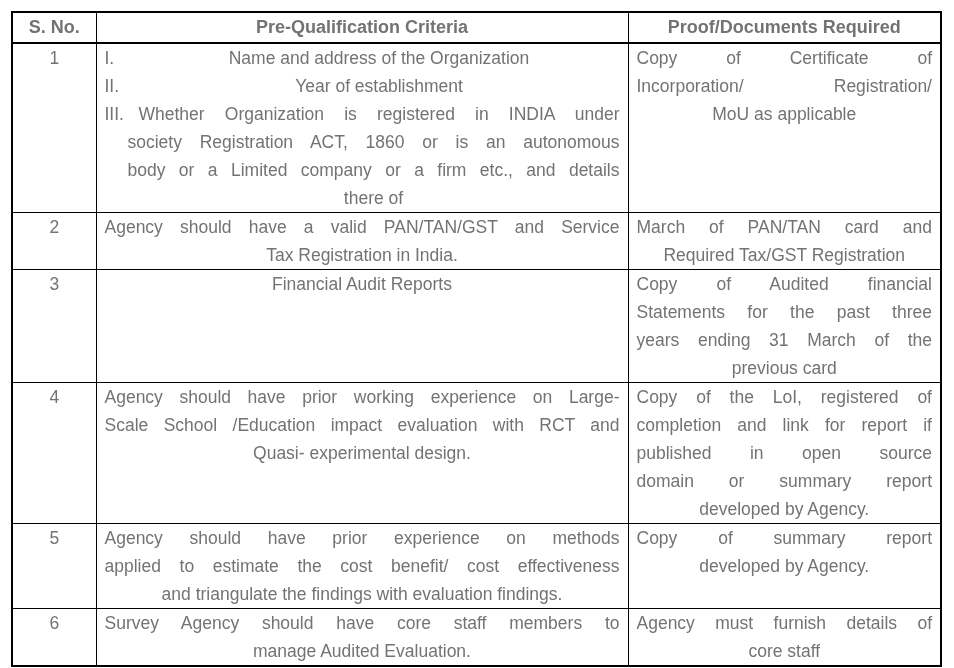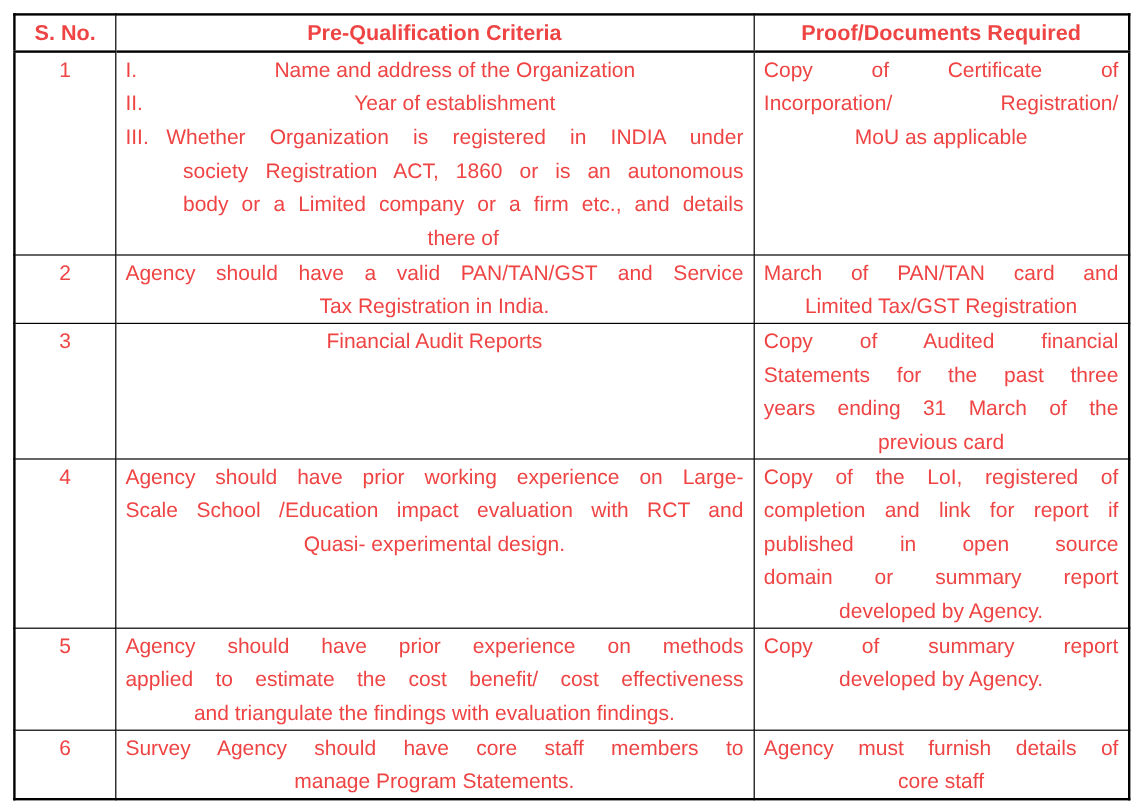--- a/index.html
+++ b/index.html
@@ -2,21 +2,21 @@
 <html><head>
 <meta charset="utf-8">
 <style>
   html, body { margin: 0; padding: 0; }
   .page {
     position: relative;
     width: 954px;
     height: 668px;
     background: #ffffff;
     font-family: "Liberation Sans", "DejaVu Sans", sans-serif;
-    color: #ef4444;
+    color: #737373;
   }
   table.doc-table {
     position: absolute;
     left: 11px;
     top: 11px;
     width: 929px;
     border-collapse: collapse;
     table-layout: fixed;
     border: 2px solid #000000;
   }
@@ -48,21 +48,21 @@
   tbody tr:nth-child(4) { height: 141px; }
   tbody tr:nth-child(5) { height: 84px; }
   tbody tr:nth-child(6) { height: 55px; }
   
   .jline { text-align: justify; text-align-last: justify; }
   .lline { text-align: center; }
   
   .li-first { display: flex; }
   .li-marker { flex: 0 0 34px; }
   .li-text { flex: 1; min-width: 0; }
-  .li-cont { margin-left: 48px; }
+  .li-cont { margin-left: 23px; }
 </style>
 </head>
 <body>
 
 <div class="page">
   <table class="doc-table">
     <colgroup>
       <col style="width:84px">
       <col style="width:532px">
       <col style="width:313px">
@@ -101,21 +101,21 @@
           </td>
         </tr>
         <tr>
           <td class="sno">2</td>
           <td>
             <div class=" jline">Agency should have a valid PAN/TAN/GST and Service</div>
             <div class=" lline">Tax Registration in India.</div>
           </td>
           <td>
             <div class=" jline">March of PAN/TAN card and</div>
-            <div class=" lline">Limited Tax/GST Registration</div>
+            <div class=" lline">Required Tax/GST Registration</div>
           </td>
         </tr>
         <tr>
           <td class="sno">3</td>
           <td>
             <div class=" lline">Financial Audit Reports</div>
           </td>
           <td>
             <div class=" jline">Copy of Audited financial</div>
             <div class=" jline">Statements for the past three</div>
@@ -147,21 +147,21 @@
           </td>
           <td>
             <div class=" jline">Copy of summary report</div>
             <div class=" lline">developed by Agency.</div>
           </td>
         </tr>
         <tr>
           <td class="sno">6</td>
           <td>
             <div class=" jline">Survey Agency should have core staff members to</div>
-            <div class=" lline">manage Program Statements.</div>
+            <div class=" lline">manage Audited Evaluation.</div>
           </td>
           <td>
             <div class=" jline">Agency must furnish details of</div>
             <div class=" lline">core staff</div>
           </td>
         </tr>
       </tbody>
   </table>
 </div>
 

